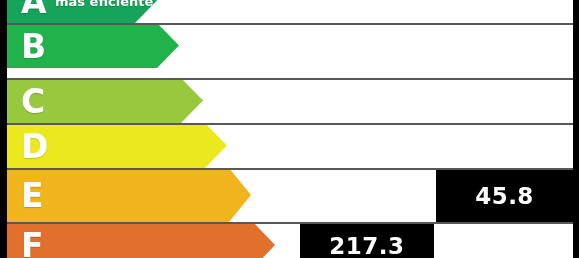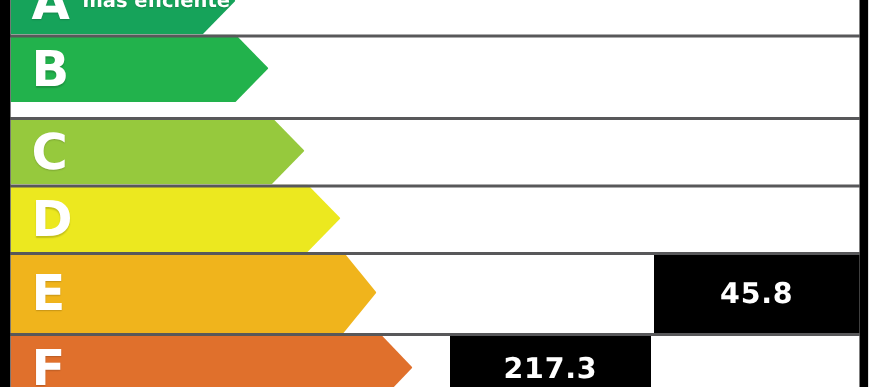--- a/index.html
+++ b/index.html
@@ -122,21 +122,21 @@
   .value-cell {
     position: absolute;
     top: 2px;
     bottom: 0px;
     background: #000000;
     color: #ffffff;
     display: flex;
     align-items: center;
     justify-content: center;
     font-weight: bold;
-    font-size: 19px;
+    font-size: 23px;
     font-family: "DejaVu Sans", sans-serif;
     z-index: 22;
     letter-spacing: 0.5px;
   }
   .value-cell.col-mid   { left: 300px; width: 134px; }
   .value-cell.col-right { left: 436px; width: 137px; }
 </style>
 </head>
 <body>
 

